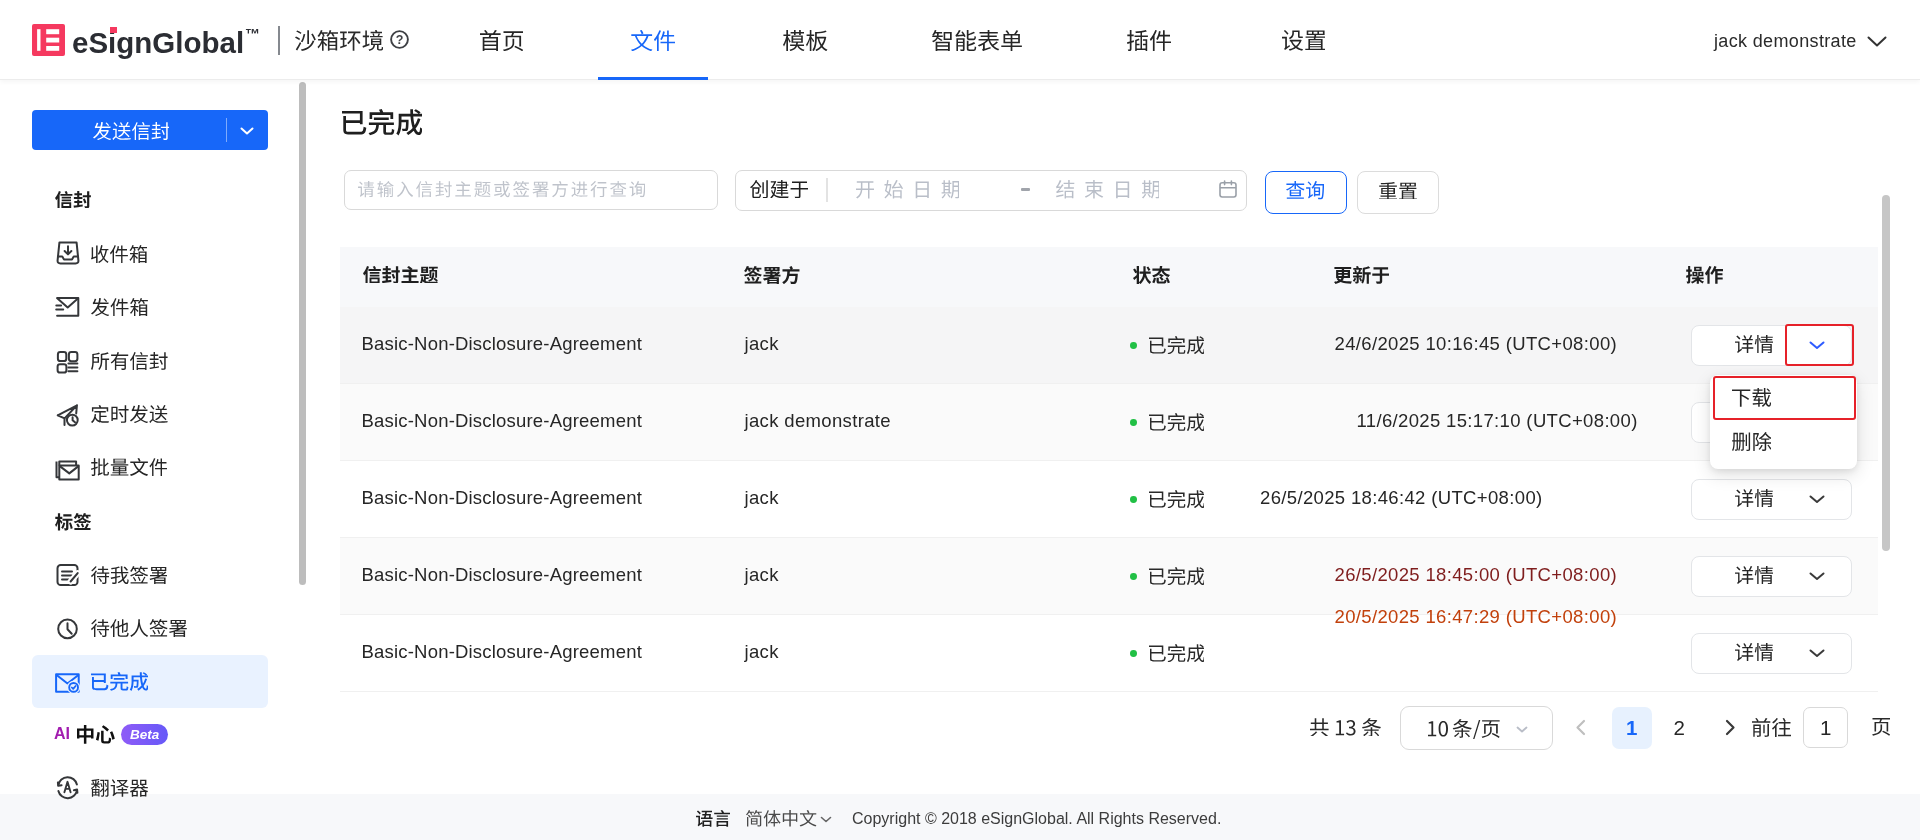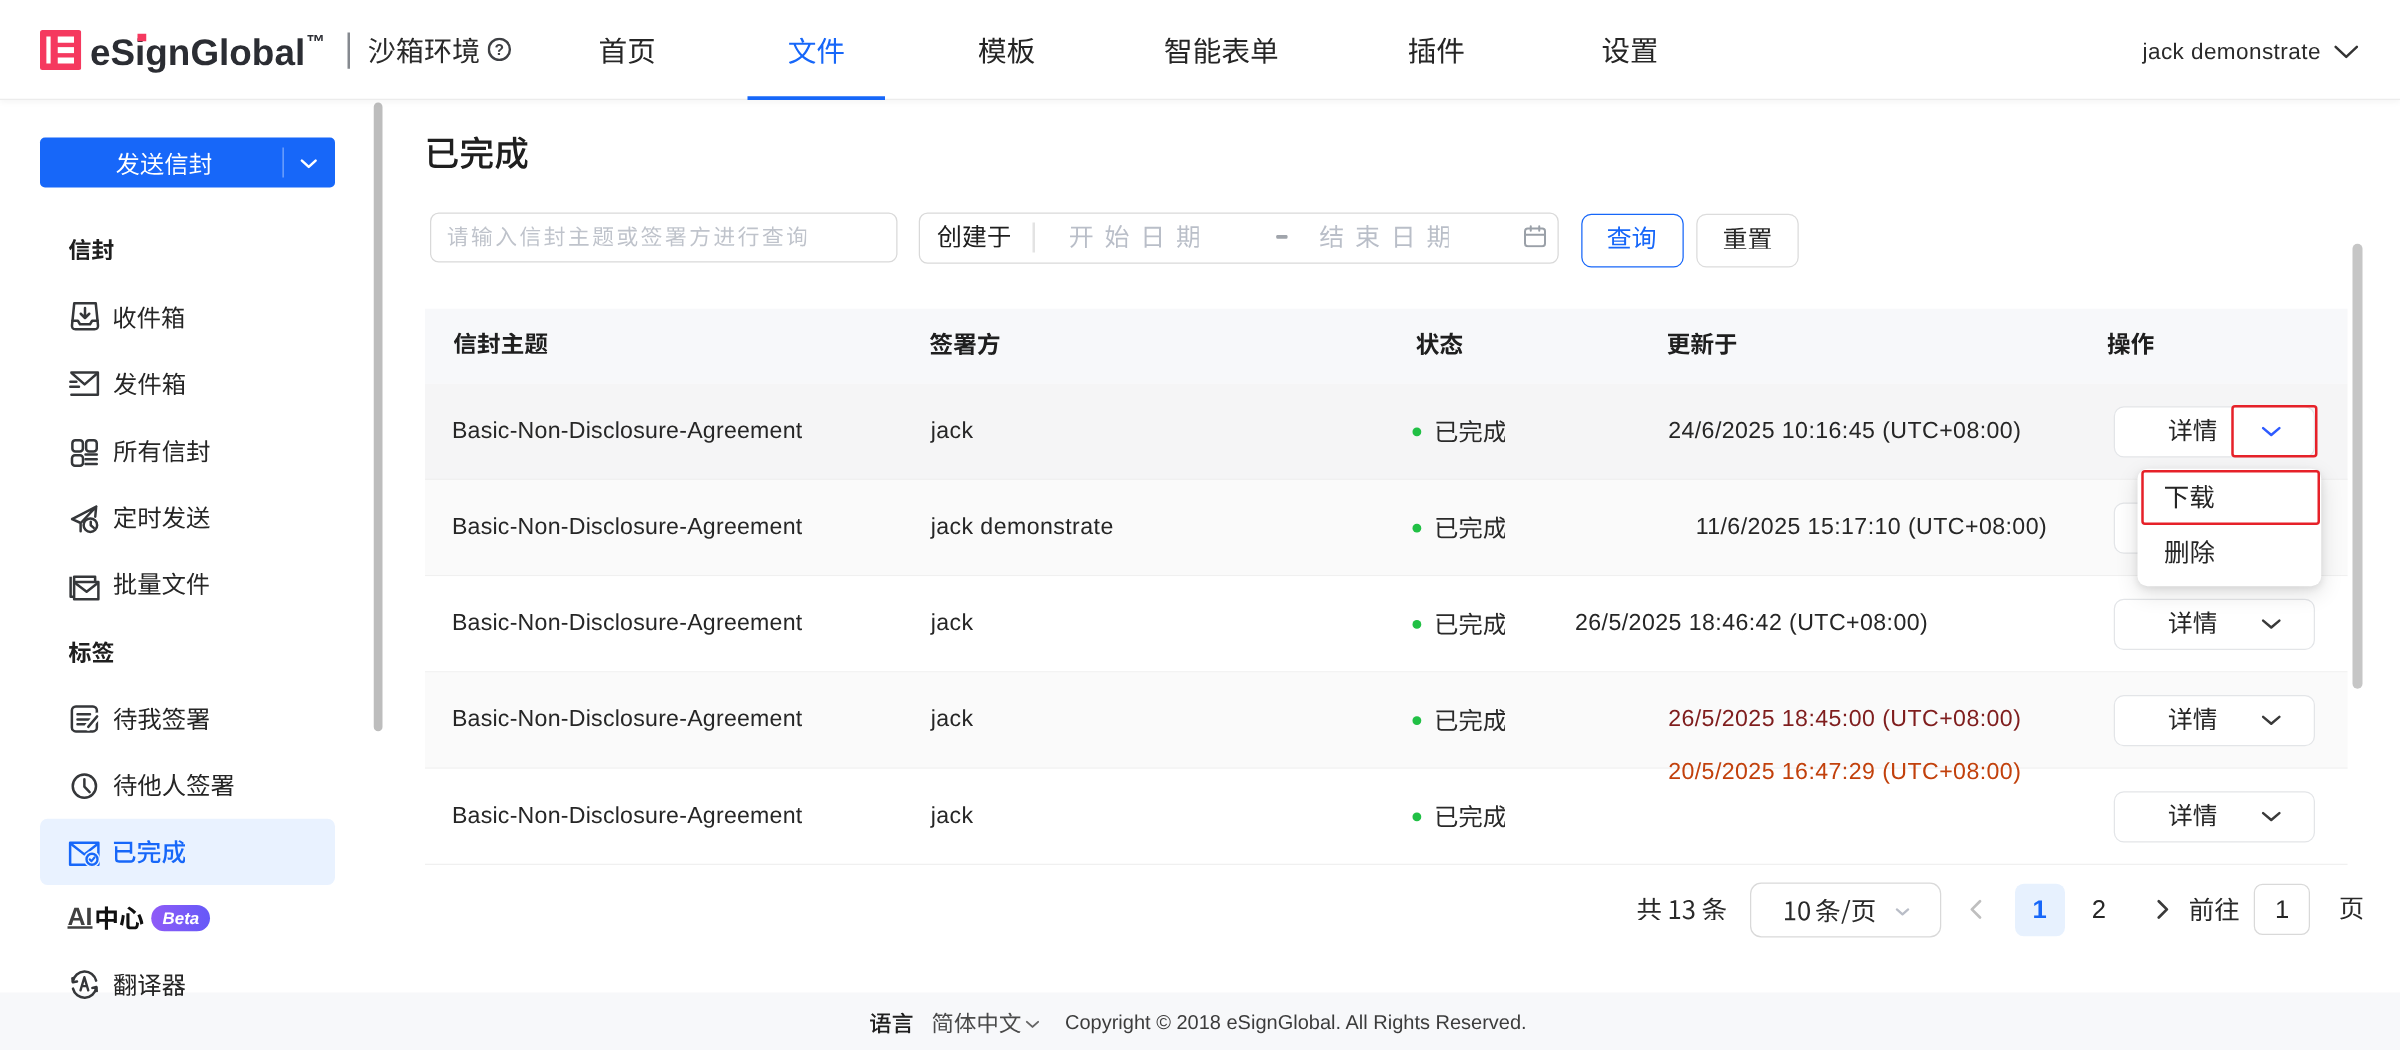--- a/index.html
+++ b/index.html
@@ -80,21 +80,21 @@
 <svg style="position:absolute;left:91.0px;top:565.6px;" width="76.4" height="18.1" viewBox="0.6 -16.5 76.4 18.1">
     <path fill="#262626" d="M8.1 -4C9 -2.9 10 -1.5 10.4 -0.5L11.7 -1.2C11.2 -2.2 10.2 -3.6 9.3 -4.6ZM5 -16.3C4.1 -15 2.4 -13.3 0.9 -12.3C1.1 -12 1.5 -11.4 1.6 -11.1C3.3 -12.3 5.2 -14.1 6.3 -15.8ZM11.8 -16.3L11.8 -13.8L7.5 -13.8L7.5 -12.5L11.8 -12.5L11.8 -10L6.4 -10L6.4 -8.7L14.6 -8.7L14.6 -6.5L6.6 -6.5L6.6 -5.2L14.6 -5.2L14.6 -0.2C14.6 0 14.5 0.1 14.2 0.1C13.8 0.2 12.8 0.2 11.6 0.1C11.8 0.5 12 1.1 12.1 1.5C13.6 1.5 14.6 1.5 15.2 1.3C15.8 1.1 16 0.6 16 -0.2L16 -5.2L18.6 -5.2L18.6 -6.5L16 -6.5L16 -8.7L18.8 -8.7L18.8 -10L13.3 -10L13.3 -12.5L17.7 -12.5L17.7 -13.8L13.3 -13.8L13.3 -16.3ZM5.3 -12C4.2 -10 2.3 -8 0.6 -6.7C0.8 -6.4 1.2 -5.6 1.3 -5.3C2.1 -5.9 2.9 -6.6 3.6 -7.4L3.6 1.5L5 1.5L5 -9.1C5.6 -9.9 6.1 -10.7 6.6 -11.5ZM33.2 -15.1C34.4 -14.1 35.7 -12.7 36.3 -11.7L37.5 -12.6C36.8 -13.5 35.5 -14.9 34.3 -15.9ZM35.7 -8.3C35.1 -7.1 34.2 -5.8 33.1 -4.7C32.8 -6 32.5 -7.6 32.4 -9.2L37.9 -9.2L37.9 -10.6L32.2 -10.6C32 -12.4 32 -14.3 32 -16.2L30.4 -16.2C30.4 -14.3 30.5 -12.4 30.7 -10.6L26.2 -10.6L26.2 -14C27.4 -14.3 28.5 -14.6 29.5 -14.9L28.5 -16.1C26.6 -15.4 23.4 -14.8 20.7 -14.4C20.9 -14 21.1 -13.5 21.2 -13.1C22.3 -13.3 23.6 -13.5 24.8 -13.7L24.8 -10.6L20.6 -10.6L20.6 -9.2L24.8 -9.2L24.8 -5.8L20.3 -4.9L20.7 -3.4L24.8 -4.3L24.8 -0.3C24.8 0 24.6 0.1 24.3 0.1C24 0.1 22.8 0.1 21.6 0.1C21.8 0.5 22 1.2 22.1 1.6C23.7 1.6 24.8 1.5 25.4 1.3C26 1.1 26.2 0.6 26.2 -0.3L26.2 -4.7L29.8 -5.5L29.7 -6.8L26.2 -6.1L26.2 -9.2L30.8 -9.2C31.1 -7.1 31.5 -5.1 31.9 -3.5C30.5 -2.2 28.9 -1.1 27.3 -0.3C27.7 -0 28.1 0.5 28.3 0.8C29.8 0.1 31.2 -0.9 32.4 -2C33.3 0.2 34.5 1.6 36.1 1.6C37.5 1.6 38.1 0.7 38.3 -2.6C37.9 -2.7 37.4 -3 37.1 -3.4C37 -0.9 36.7 0.1 36.2 0.1C35.2 0.1 34.3 -1.1 33.6 -3.2C35 -4.6 36.1 -6.1 37 -7.8ZM47.3 -5.5C48 -4.2 48.7 -2.5 49 -1.5L50.2 -2C49.9 -3 49.2 -4.6 48.4 -5.9ZM42.4 -4.9C43.3 -3.7 44.2 -2.1 44.6 -1.1L45.8 -1.7C45.4 -2.7 44.5 -4.3 43.6 -5.4ZM52.7 -7.9L44.7 -7.9L44.7 -6.6L52.7 -6.6ZM50.2 -16.5C49.7 -15.1 48.8 -13.7 47.8 -12.8C48 -12.6 48.3 -12.4 48.6 -12.2C46.6 -10 43 -8.2 39.7 -7.2C40 -6.9 40.4 -6.4 40.6 -6C42 -6.5 43.4 -7.1 44.7 -7.9C46.2 -8.7 47.6 -9.6 48.8 -10.7C50.8 -8.8 54.1 -7.1 56.9 -6.2C57.1 -6.6 57.5 -7.2 57.8 -7.4C54.9 -8.2 51.4 -9.8 49.6 -11.4L50 -11.9L49.3 -12.3C49.6 -12.6 49.9 -13 50.2 -13.5L52 -13.5C52.6 -12.6 53.2 -11.5 53.5 -10.9L54.9 -11.2C54.6 -11.8 54.1 -12.7 53.5 -13.5L57.3 -13.5L57.3 -14.7L50.9 -14.7C51.2 -15.2 51.4 -15.6 51.6 -16.1ZM42.6 -16.5C42 -14.5 40.9 -12.6 39.7 -11.4C40.1 -11.2 40.7 -10.8 40.9 -10.6C41.6 -11.3 42.3 -12.3 42.8 -13.5L43.7 -13.5C44.2 -12.6 44.6 -11.6 44.8 -10.9L46.1 -11.3C46 -11.9 45.6 -12.7 45.2 -13.5L48.3 -13.5L48.3 -14.7L43.4 -14.7C43.6 -15.2 43.8 -15.6 44 -16.1ZM53.8 -5.8C53 -3.9 51.8 -1.8 50.7 -0.3L40.2 -0.3L40.2 1.1L57.2 1.1L57.2 -0.3L52.4 -0.3C53.3 -1.8 54.3 -3.7 55.1 -5.4ZM71.2 -14.5L74.5 -14.5L74.5 -12.7L71.2 -12.7ZM66.6 -14.5L69.8 -14.5L69.8 -12.7L66.6 -12.7ZM62.1 -14.5L65.2 -14.5L65.2 -12.7L62.1 -12.7ZM74.8 -10.9C74.2 -10.3 73.5 -9.8 72.8 -9.2L72.8 -10.2L68.4 -10.2L68.4 -11.6L75.9 -11.6L75.9 -15.6L60.7 -15.6L60.7 -11.6L66.9 -11.6L66.9 -10.2L61.6 -10.2L61.6 -9L66.9 -9L66.9 -7.6L59.6 -7.6L59.6 -6.3L67.6 -6.3C64.9 -5.2 62 -4.3 59.2 -3.7C59.4 -3.4 59.8 -2.7 59.9 -2.4C61.2 -2.7 62.4 -3.1 63.7 -3.5L63.7 1.5L65.1 1.5L65.1 0.9L73.7 0.9L73.7 1.5L75.2 1.5L75.2 -5L67.8 -5C68.7 -5.4 69.6 -5.9 70.5 -6.3L76.9 -6.3L76.9 -7.6L72.6 -7.6C73.9 -8.3 75 -9.2 76 -10.2ZM70.1 -7.6L68.4 -7.6L68.4 -9L72.5 -9C71.8 -8.5 71 -8 70.1 -7.6ZM65.1 -1.6L73.7 -1.6L73.7 -0.2L65.1 -0.2ZM65.1 -2.7L65.1 -3.9L73.7 -3.9L73.7 -2.7Z"></path>
   </svg>
 <svg style="position:absolute;left:91.0px;top:619.0px;" width="95.9" height="18.0" viewBox="0.6 -16.5 95.9 18.0">
     <path fill="#262626" d="M8.1 -4C9 -2.9 10 -1.5 10.4 -0.5L11.7 -1.2C11.2 -2.2 10.2 -3.6 9.3 -4.6ZM5 -16.3C4.1 -15 2.4 -13.3 0.9 -12.3C1.1 -12 1.5 -11.4 1.6 -11.1C3.3 -12.3 5.2 -14.1 6.3 -15.8ZM11.8 -16.3L11.8 -13.8L7.5 -13.8L7.5 -12.5L11.8 -12.5L11.8 -10L6.4 -10L6.4 -8.7L14.6 -8.7L14.6 -6.5L6.6 -6.5L6.6 -5.2L14.6 -5.2L14.6 -0.2C14.6 0 14.5 0.1 14.2 0.1C13.8 0.2 12.8 0.2 11.6 0.1C11.8 0.5 12 1.1 12.1 1.5C13.6 1.5 14.6 1.5 15.2 1.3C15.8 1.1 16 0.6 16 -0.2L16 -5.2L18.6 -5.2L18.6 -6.5L16 -6.5L16 -8.7L18.8 -8.7L18.8 -10L13.3 -10L13.3 -12.5L17.7 -12.5L17.7 -13.8L13.3 -13.8L13.3 -16.3ZM5.3 -12C4.2 -10 2.3 -8 0.6 -6.7C0.8 -6.4 1.2 -5.6 1.3 -5.3C2.1 -5.9 2.9 -6.6 3.6 -7.4L3.6 1.5L5 1.5L5 -9.1C5.6 -9.9 6.1 -10.7 6.6 -11.5ZM27.3 -14.4L27.3 -9.3L24.8 -8.3L25.4 -7L27.3 -7.8L27.3 -1.4C27.3 0.7 27.9 1.3 30.3 1.3C30.8 1.3 34.8 1.3 35.4 1.3C37.6 1.3 38 0.4 38.3 -2.3C37.8 -2.4 37.3 -2.6 36.9 -2.9C36.8 -0.6 36.6 -0 35.4 -0C34.5 -0 31 -0 30.3 -0C29 -0 28.7 -0.3 28.7 -1.4L28.7 -8.3L31.6 -9.5L31.6 -2.8L33 -2.8L33 -10L36 -11.2C36 -8.1 36 -6.1 35.8 -5.6C35.7 -5.1 35.5 -5 35.1 -5C34.9 -5 34.2 -5 33.7 -5C33.8 -4.6 34 -4.1 34 -3.6C34.6 -3.6 35.5 -3.6 36 -3.8C36.6 -3.9 37 -4.3 37.2 -5.2C37.3 -6 37.4 -8.8 37.4 -12.4L37.5 -12.6L36.5 -13L36.2 -12.8L36 -12.7L33 -11.5L33 -16.3L31.6 -16.3L31.6 -11L28.7 -9.8L28.7 -14.4ZM24.7 -16.3C23.6 -13.3 21.8 -10.4 19.9 -8.5C20.1 -8.2 20.5 -7.4 20.7 -7.1C21.3 -7.8 22 -8.6 22.6 -9.5L22.6 1.5L24.1 1.5L24.1 -11.8C24.8 -13.1 25.5 -14.5 26.1 -15.9ZM47.9 -16.3C47.9 -13.3 48 -3.8 39.8 0.3C40.3 0.6 40.8 1.1 41 1.5C45.8 -1.1 47.9 -5.4 48.8 -9.4C49.7 -5.7 51.9 -0.9 56.7 1.4C57 1 57.4 0.5 57.8 0.2C50.9 -2.9 49.7 -11.1 49.4 -13.4C49.5 -14.6 49.5 -15.6 49.5 -16.3ZM66.8 -5.5C67.5 -4.2 68.2 -2.5 68.5 -1.5L69.7 -2C69.4 -3 68.7 -4.6 67.9 -5.9ZM61.9 -4.9C62.8 -3.7 63.7 -2.1 64.1 -1.1L65.3 -1.7C64.9 -2.7 64 -4.3 63.1 -5.4ZM72.2 -7.9L64.2 -7.9L64.2 -6.6L72.2 -6.6ZM69.7 -16.5C69.2 -15.1 68.3 -13.7 67.3 -12.8C67.5 -12.6 67.8 -12.4 68.1 -12.2C66.1 -10 62.5 -8.2 59.2 -7.2C59.5 -6.9 59.9 -6.4 60.1 -6C61.5 -6.5 62.9 -7.1 64.2 -7.9C65.7 -8.7 67.1 -9.6 68.3 -10.7C70.3 -8.8 73.6 -7.1 76.4 -6.2C76.6 -6.6 77 -7.2 77.3 -7.4C74.4 -8.2 70.9 -9.8 69.1 -11.4L69.5 -11.9L68.8 -12.3C69.1 -12.6 69.4 -13 69.7 -13.5L71.5 -13.5C72.1 -12.6 72.7 -11.5 73 -10.9L74.4 -11.2C74.1 -11.8 73.6 -12.7 73 -13.5L76.8 -13.5L76.8 -14.7L70.4 -14.7C70.7 -15.2 70.9 -15.6 71.1 -16.1ZM62.1 -16.5C61.5 -14.5 60.4 -12.6 59.2 -11.4C59.6 -11.2 60.2 -10.8 60.4 -10.6C61.1 -11.3 61.8 -12.3 62.3 -13.5L63.2 -13.5C63.7 -12.6 64.1 -11.6 64.3 -10.9L65.6 -11.3C65.5 -11.9 65.1 -12.7 64.7 -13.5L67.8 -13.5L67.8 -14.7L62.9 -14.7C63.1 -15.2 63.3 -15.6 63.5 -16.1ZM73.3 -5.8C72.5 -3.9 71.3 -1.8 70.2 -0.3L59.7 -0.3L59.7 1.1L76.7 1.1L76.7 -0.3L71.9 -0.3C72.8 -1.8 73.8 -3.7 74.6 -5.4ZM90.7 -14.5L94 -14.5L94 -12.7L90.7 -12.7ZM86.1 -14.5L89.3 -14.5L89.3 -12.7L86.1 -12.7ZM81.6 -14.5L84.7 -14.5L84.7 -12.7L81.6 -12.7ZM94.3 -10.9C93.7 -10.3 93 -9.8 92.3 -9.2L92.3 -10.2L87.9 -10.2L87.9 -11.6L95.4 -11.6L95.4 -15.6L80.2 -15.6L80.2 -11.6L86.4 -11.6L86.4 -10.2L81.1 -10.2L81.1 -9L86.4 -9L86.4 -7.6L79.1 -7.6L79.1 -6.3L87.1 -6.3C84.4 -5.2 81.5 -4.3 78.7 -3.7C78.9 -3.4 79.3 -2.7 79.4 -2.4C80.7 -2.7 81.9 -3.1 83.2 -3.5L83.2 1.5L84.6 1.5L84.6 0.9L93.2 0.9L93.2 1.5L94.7 1.5L94.7 -5L87.3 -5C88.2 -5.4 89.1 -5.9 90 -6.3L96.4 -6.3L96.4 -7.6L92.1 -7.6C93.4 -8.3 94.5 -9.2 95.5 -10.2ZM89.6 -7.6L87.9 -7.6L87.9 -9L92 -9C91.3 -8.5 90.5 -8 89.6 -7.6ZM84.6 -1.6L93.2 -1.6L93.2 -0.2L84.6 -0.2ZM84.6 -2.7L84.6 -3.9L93.2 -3.9L93.2 -2.7Z"></path>
   </svg>
 <div style="position:absolute;left:32px;top:655px;width:236px;height:53px;background:#e9f2ff;border-radius:6px"></div>
 <svg style="position:absolute;left:91.0px;top:672.2px;" width="57.4" height="18.9" viewBox="1.8 -17.1 57.4 18.9">
     <path fill="#1767f9" d="M1.8 -15.7L1.8 -13.8L14.6 -13.8L14.6 -9L4.7 -9L4.7 -12L2.8 -12L2.8 -2.3C2.8 0.5 3.9 1.1 7.4 1.1C8.2 1.1 13.7 1.1 14.5 1.1C18 1.1 18.8 0 19.2 -3.7C18.6 -3.8 17.8 -4.1 17.3 -4.5C17 -1.4 16.6 -0.8 14.5 -0.8C13.2 -0.8 8.4 -0.8 7.3 -0.8C5.1 -0.8 4.7 -1 4.7 -2.3L4.7 -7.1L14.6 -7.1L14.6 -6.1L16.6 -6.1L16.6 -15.7ZM24.6 -11L24.6 -9.3L35.3 -9.3L35.3 -11ZM21.1 -7.3L21.1 -5.6L26.3 -5.6C26.1 -2.3 25.3 -0.7 20.8 0.1C21.2 0.5 21.6 1.2 21.8 1.7C26.9 0.6 27.9 -1.5 28.2 -5.6L31.4 -5.6L31.4 -1C31.4 0.8 31.9 1.4 33.9 1.4C34.4 1.4 36.4 1.4 36.8 1.4C38.5 1.4 39 0.7 39.2 -2.2C38.7 -2.3 37.9 -2.6 37.5 -2.9C37.4 -0.7 37.3 -0.4 36.6 -0.4C36.2 -0.4 34.5 -0.4 34.2 -0.4C33.4 -0.4 33.3 -0.4 33.3 -1.1L33.3 -5.6L38.9 -5.6L38.9 -7.3ZM28.3 -16.5C28.6 -16 28.9 -15.3 29.1 -14.7L21.5 -14.7L21.5 -10L23.4 -10L23.4 -12.9L36.4 -12.9L36.4 -10L38.4 -10L38.4 -14.7L31.4 -14.7C31.1 -15.4 30.6 -16.4 30.2 -17.1ZM50.6 -16.9C50.6 -15.8 50.7 -14.7 50.7 -13.7L42.4 -13.7L42.4 -7.9C42.4 -5.3 42.2 -1.8 40.6 0.6C41.1 0.8 41.9 1.5 42.2 1.9C44 -0.7 44.3 -4.7 44.4 -7.6L47.6 -7.6C47.5 -4.6 47.4 -3.5 47.2 -3.1C47 -3 46.8 -2.9 46.6 -2.9C46.2 -2.9 45.4 -2.9 44.6 -3C44.9 -2.5 45.1 -1.8 45.1 -1.2C46.1 -1.2 47 -1.2 47.5 -1.3C48.1 -1.3 48.4 -1.5 48.8 -1.9C49.2 -2.5 49.3 -4.2 49.4 -8.6C49.4 -8.9 49.4 -9.4 49.4 -9.4L44.4 -9.4L44.4 -11.8L50.8 -11.8C51.1 -8.7 51.5 -5.8 52.3 -3.5C51 -2 49.5 -0.9 47.9 0C48.3 0.4 49 1.2 49.2 1.6C50.6 0.8 51.9 -0.3 53 -1.5C54 0.4 55.1 1.5 56.6 1.5C58.3 1.5 59 0.6 59.3 -3C58.8 -3.1 58.1 -3.6 57.6 -4C57.5 -1.4 57.3 -0.4 56.8 -0.4C55.9 -0.4 55.1 -1.4 54.5 -3.1C55.9 -5.1 57.1 -7.4 57.9 -10L56 -10.5C55.5 -8.6 54.7 -6.9 53.8 -5.4C53.3 -7.2 53 -9.4 52.8 -11.8L59.1 -11.8L59.1 -13.7L57 -13.7L58 -14.7C57.2 -15.4 55.7 -16.3 54.5 -16.9L53.4 -15.8C54.5 -15.2 55.8 -14.3 56.5 -13.7L52.7 -13.7C52.6 -14.7 52.6 -15.8 52.6 -16.9Z"></path>
   </svg>
-<div style="position:absolute;left:54px;top:723.0px;font-size:20px;font-weight:700;color:#404040;letter-spacing:0.0px;line-height:22px;white-space:pre;text-decoration:underline;">AI</div>
+<div style="position:absolute;left:54px;top:723.0px;font-size:16px;font-weight:700;color:#a21caf;letter-spacing:0.0px;line-height:22px;white-space:pre;">AI</div>
 <svg style="position:absolute;left:77.0px;top:725.1px;" width="37.8" height="18.8" viewBox="1.8 -17.0 37.8 18.8">
     <path fill="#111" d="M8.7 -17L8.7 -13.5L1.8 -13.5L1.8 -3.4L4.2 -3.4L4.2 -4.5L8.7 -4.5L8.7 1.8L11.2 1.8L11.2 -4.5L15.8 -4.5L15.8 -3.5L18.3 -3.5L18.3 -13.5L11.2 -13.5L11.2 -17ZM4.2 -6.8L4.2 -11.2L8.7 -11.2L8.7 -6.8ZM15.8 -6.8L11.2 -6.8L11.2 -11.2L15.8 -11.2ZM25.9 -11.3L25.9 -2C25.9 0.6 26.6 1.4 29.2 1.4C29.7 1.4 32 1.4 32.6 1.4C35 1.4 35.7 0.2 36 -3.6C35.3 -3.8 34.3 -4.2 33.7 -4.6C33.6 -1.5 33.4 -0.8 32.4 -0.8C31.9 -0.8 30 -0.8 29.5 -0.8C28.6 -0.8 28.4 -1 28.4 -2L28.4 -11.3ZM22.3 -10.1C22 -7.4 21.4 -4.4 20.7 -2.3L23.2 -1.3C23.8 -3.6 24.3 -7 24.6 -9.6ZM34.7 -9.8C35.8 -7.5 36.8 -4.3 37.1 -2.2L39.6 -3.2C39.2 -5.3 38.1 -8.4 37 -10.7ZM26.6 -15.1C28.4 -13.8 30.9 -11.9 32 -10.6L33.8 -12.5C32.6 -13.8 30 -15.5 28.2 -16.7Z"></path>
   </svg>
 <div style="position:absolute;left:120.7px;top:724px;width:47px;height:21px;border-radius:10.5px;background:linear-gradient(90deg,#8f5bf7,#6659f8);z-index:3"></div>
 <div style="position:absolute;left:144.7px;transform:translateX(-50%);top:726.0px;font-size:13.5px;font-weight:700;color:#fff;letter-spacing:0.0px;line-height:17px;white-space:pre;font-style:italic;z-index:4">Beta</div>
 <svg style="position:absolute;left:91.0px;top:779.1px;z-index:3" width="57.3" height="17.8" viewBox="0.7 -16.2 57.3 17.8">
     <path fill="#262626" d="M9.9 -12C10.5 -10.8 11 -9.1 11.2 -8.1L12.3 -8.5C12.1 -9.4 11.5 -11.1 10.9 -12.3ZM14.3 -12.1C14.8 -10.8 15.4 -9.2 15.6 -8.2L16.6 -8.5C16.4 -9.5 15.8 -11.1 15.3 -12.3ZM7.8 -14.4C7.6 -13.6 7.1 -12.5 6.7 -11.7L6.1 -11.7L6.1 -14.7C7.3 -14.8 8.4 -15 9.3 -15.2L8.5 -16.2C6.8 -15.8 3.6 -15.5 1.1 -15.3C1.2 -15 1.4 -14.6 1.4 -14.3C2.5 -14.3 3.7 -14.4 4.9 -14.5L4.9 -11.7L1 -11.7L1 -10.5L4.3 -10.5C3.4 -9.2 1.9 -7.9 0.7 -7.1C0.9 -6.8 1.2 -6.2 1.3 -5.9L1.6 -6.1L1.6 1.5L2.8 1.5L2.8 0.4L8 0.4L8 1.3L9.2 1.3L9.2 -6.2L1.8 -6.2C2.9 -7.1 4 -8.3 4.9 -9.5L4.9 -6.6L6.1 -6.6L6.1 -9.5C7.1 -8.7 8.4 -7.5 9 -7L9.7 -8.1C9.2 -8.5 7.3 -9.9 6.3 -10.5L9.4 -10.5L9.4 -11.7L7.9 -11.7C8.2 -12.4 8.6 -13.2 9 -14ZM1.9 -13.8C2.2 -13.2 2.6 -12.2 2.7 -11.7L3.8 -12C3.6 -12.6 3.3 -13.4 2.9 -14.1ZM4.9 -2.4L4.9 -0.7L2.8 -0.7L2.8 -2.4ZM6 -2.4L8 -2.4L8 -0.7L6 -0.7ZM4.9 -3.5L2.8 -3.5L2.8 -5.1L4.9 -5.1ZM6 -3.5L6 -5.1L8 -5.1L8 -3.5ZM9.6 -3.9L10.3 -2.9C11 -3.6 11.8 -4.5 12.6 -5.4L12.6 -0.1C12.6 0.1 12.5 0.2 12.3 0.2C12.1 0.2 11.4 0.2 10.6 0.2C10.8 0.5 11 1.1 11 1.5C12.1 1.5 12.8 1.4 13.2 1.2C13.7 1 13.8 0.6 13.8 -0.1L13.8 -15.5L10 -15.5L10 -14.2L12.6 -14.2L12.6 -7.1C11.5 -5.8 10.4 -4.6 9.6 -3.9ZM14.1 -4.1L14.8 -3.1C15.4 -3.8 16.2 -4.6 16.9 -5.4L16.9 -0.2C16.9 0.1 16.8 0.2 16.6 0.2C16.4 0.2 15.6 0.2 14.9 0.2C15.1 0.5 15.2 1.2 15.3 1.5C16.4 1.5 17.1 1.5 17.6 1.2C18 1 18.2 0.6 18.2 -0.1L18.2 -15.4L14.3 -15.4L14.3 -14.2L16.9 -14.2L16.9 -7.1C15.9 -5.9 14.8 -4.8 14.1 -4.1ZM21.5 -15.2C22.3 -14.2 23.3 -12.7 23.7 -11.8L24.9 -12.7C24.5 -13.6 23.4 -14.9 22.6 -15.9ZM31.4 -8L31.4 -6.3L27.5 -6.3L27.5 -5L31.4 -5L31.4 -2.9L26.5 -2.9L26.5 -2.4L26.1 -3.1L24.6 -2L24.6 -10.3L20.4 -10.3L20.4 -8.9L23.1 -8.9L23.1 -1.9C23.1 -0.9 22.5 -0.3 22.2 0C22.4 0.2 22.9 0.8 23 1.1C23.3 0.7 23.7 0.3 26.5 -1.8L26.5 -1.6L31.4 -1.6L31.4 1.6L32.9 1.6L32.9 -1.6L38 -1.6L38 -2.9L32.9 -2.9L32.9 -5L36.8 -5L36.8 -6.3L32.9 -6.3L32.9 -8ZM35.1 -14C34.4 -13 33.4 -12.1 32.2 -11.3C31.2 -12.1 30.2 -13 29.6 -14ZM26.7 -15.3L26.7 -14L28.1 -14C28.9 -12.7 29.9 -11.5 31.1 -10.5C29.4 -9.6 27.6 -8.8 25.7 -8.4C26 -8.1 26.4 -7.5 26.5 -7.2C28.5 -7.7 30.5 -8.5 32.3 -9.7C33.8 -8.6 35.6 -7.8 37.5 -7.4C37.8 -7.7 38.1 -8.3 38.5 -8.6C36.6 -9 34.9 -9.6 33.4 -10.5C35 -11.7 36.4 -13.1 37.3 -14.9L36.3 -15.4L36.1 -15.3ZM42.8 -14.2L46.1 -14.2L46.1 -11.5L42.8 -11.5ZM51.1 -14.2L54.6 -14.2L54.6 -11.5L51.1 -11.5ZM51 -9.4C51.8 -9.1 52.8 -8.6 53.4 -8.2L47.8 -8.2C48.3 -8.8 48.7 -9.5 49 -10.1L47.5 -10.4L47.5 -15.5L41.5 -15.5L41.5 -10.2L47.4 -10.2C47.1 -9.5 46.6 -8.9 46.1 -8.2L40 -8.2L40 -6.9L44.8 -6.9C43.5 -5.7 41.7 -4.7 39.6 -3.9C39.9 -3.6 40.2 -3.1 40.4 -2.7L41.5 -3.2L41.5 1.6L42.9 1.6L42.9 1L46.1 1L46.1 1.4L47.5 1.4L47.5 -4.5L43.8 -4.5C44.9 -5.2 45.9 -6 46.7 -6.9L50.3 -6.9C51.2 -6 52.2 -5.1 53.4 -4.5L49.8 -4.5L49.8 1.6L51.2 1.6L51.2 1L54.6 1L54.6 1.4L56.1 1.4L56.1 -3.2L57 -2.9C57.2 -3.2 57.6 -3.8 58 -4.1C55.8 -4.6 53.6 -5.6 52.2 -6.9L57.5 -6.9L57.5 -8.2L54.1 -8.2L54.6 -8.8C54 -9.3 52.7 -9.9 51.7 -10.2ZM49.8 -15.5L49.8 -10.2L56.1 -10.2L56.1 -15.5ZM42.9 -0.3L42.9 -3.2L46.1 -3.2L46.1 -0.3ZM51.2 -0.3L51.2 -3.2L54.6 -3.2L54.6 -0.3Z"></path>
   </svg>
 <svg style="position:absolute;left:52px;top:238.0px;" width="32" height="32" viewBox="0 0 32 32">
     <path d="M7.4 4.6 L24.6 4.6 L26.4 22.3 Q26.7 25.4 23.6 25.4 L8.4 25.4 Q5.3 25.4 5.6 22.3 Z" fill="none" stroke="#35373a" stroke-width="2" stroke-linecap="round" stroke-linejoin="round"></path>

